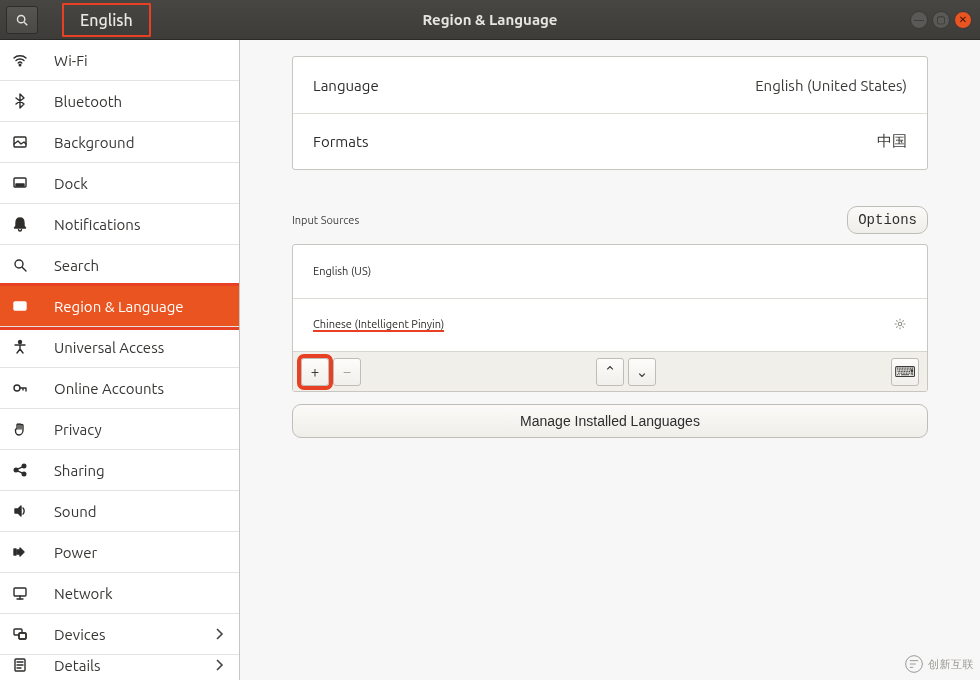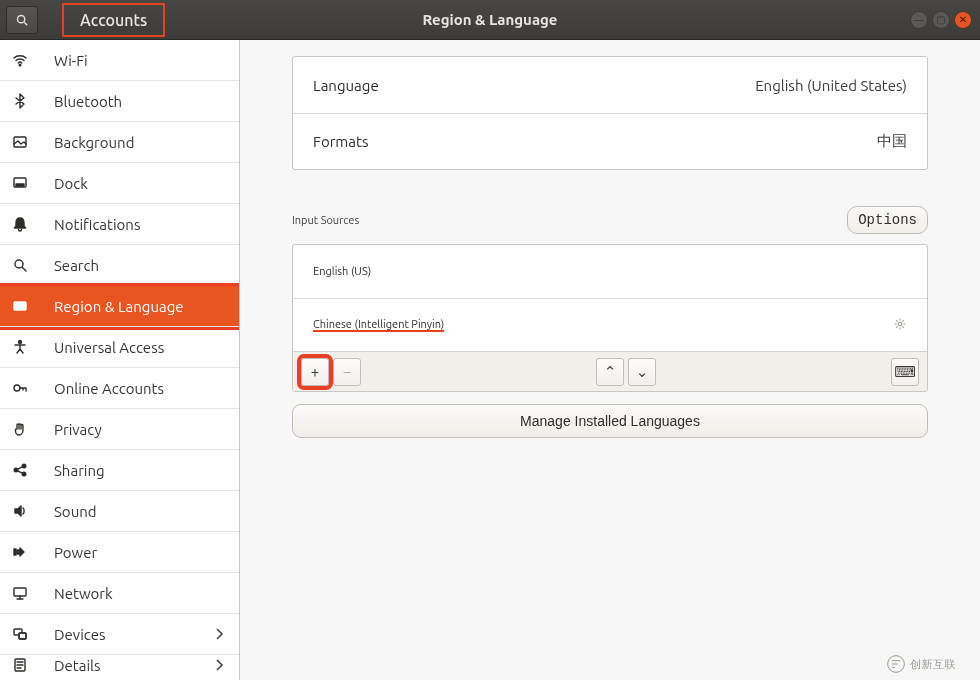--- a/index.html
+++ b/index.html
@@ -142,38 +142,38 @@
   .manage-btn {
     margin-top:12px;
     width:100%;
     border:1px solid #bfbdb8;border-radius:9px;
     background:linear-gradient(to bottom,#fbfaf8,#efeee9);
     padding:8px 0; text-align:center;
     font-size:14px;color:#2f2e2c;
     cursor:pointer;
   }
   .watermark {
-    position:absolute; right:24px; bottom:6px;
+    position:absolute; right:6px; bottom:6px;
     display:flex; align-items:center; gap:4px;
     color:#9b9994; font-size:11px; letter-spacing:0.5px;
   }
   .watermark svg{width:20px;height:20px;}
 </style>
 </head>
 <body>
 
 <div class="titlebar">
   <div class="search-btn">
     <svg viewBox="0 0 16 16" width="14" height="14" fill="none" stroke="currentColor" stroke-width="1.6">
         <circle cx="7" cy="7" r="4.2"></circle>
         <line x1="10.5" y1="10.5" x2="14" y2="14"></line>
       </svg>
   </div>
   <div class="app-title-wrap">
-    <span class="app-title">Accounts</span>
+    <span class="app-title">English</span>
   </div>
   <div class="page-title">Region &amp; Language</div>
   <div class="win-controls">
     <div class="win-btn">
         <span>—</span>
       </div>
     <div class="win-btn">
         <span>▢</span>
       </div>
     <div class="win-btn close">

